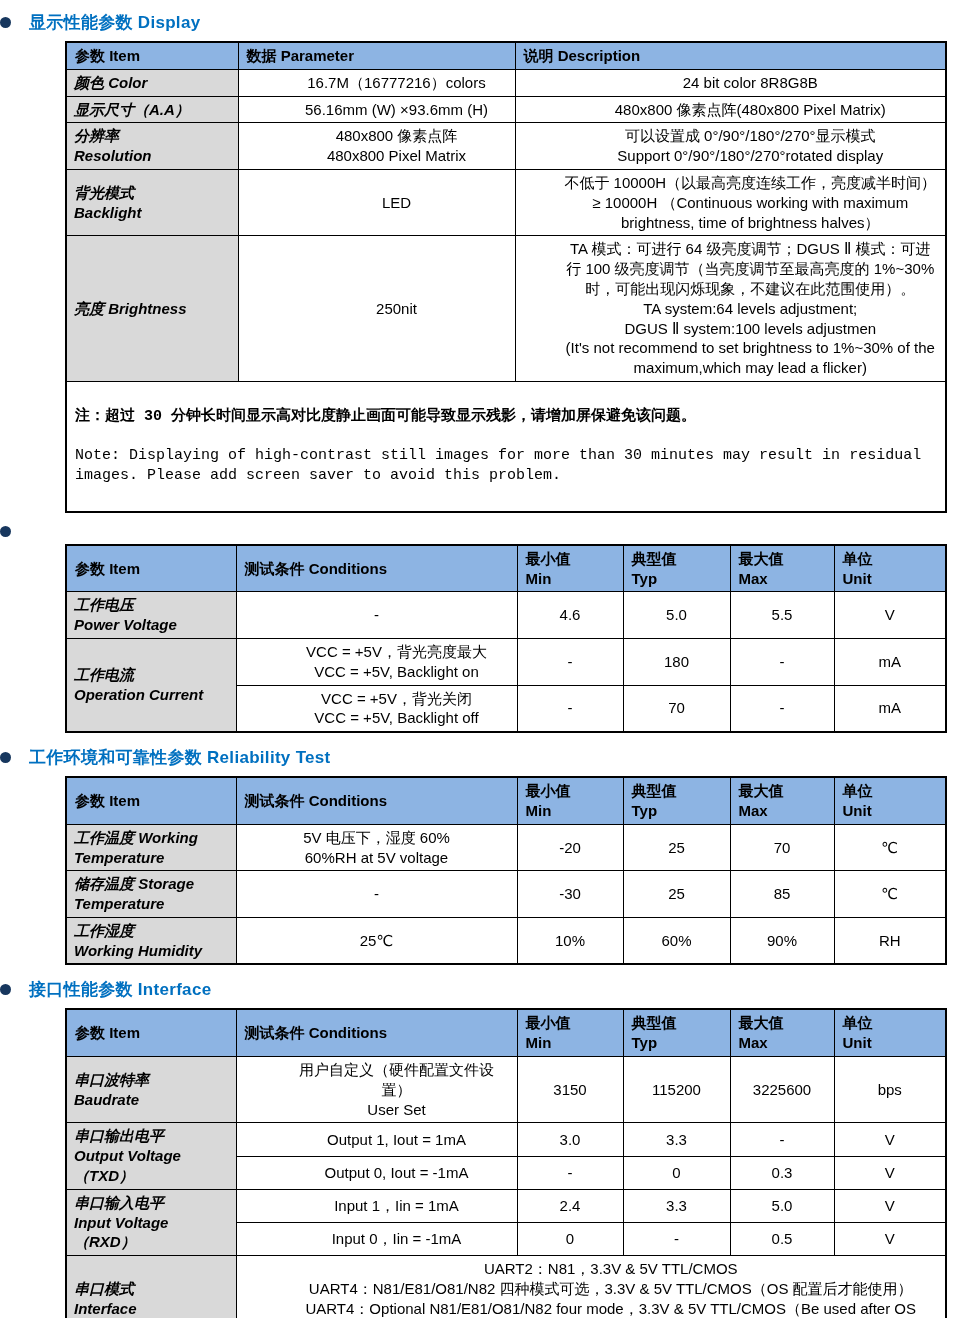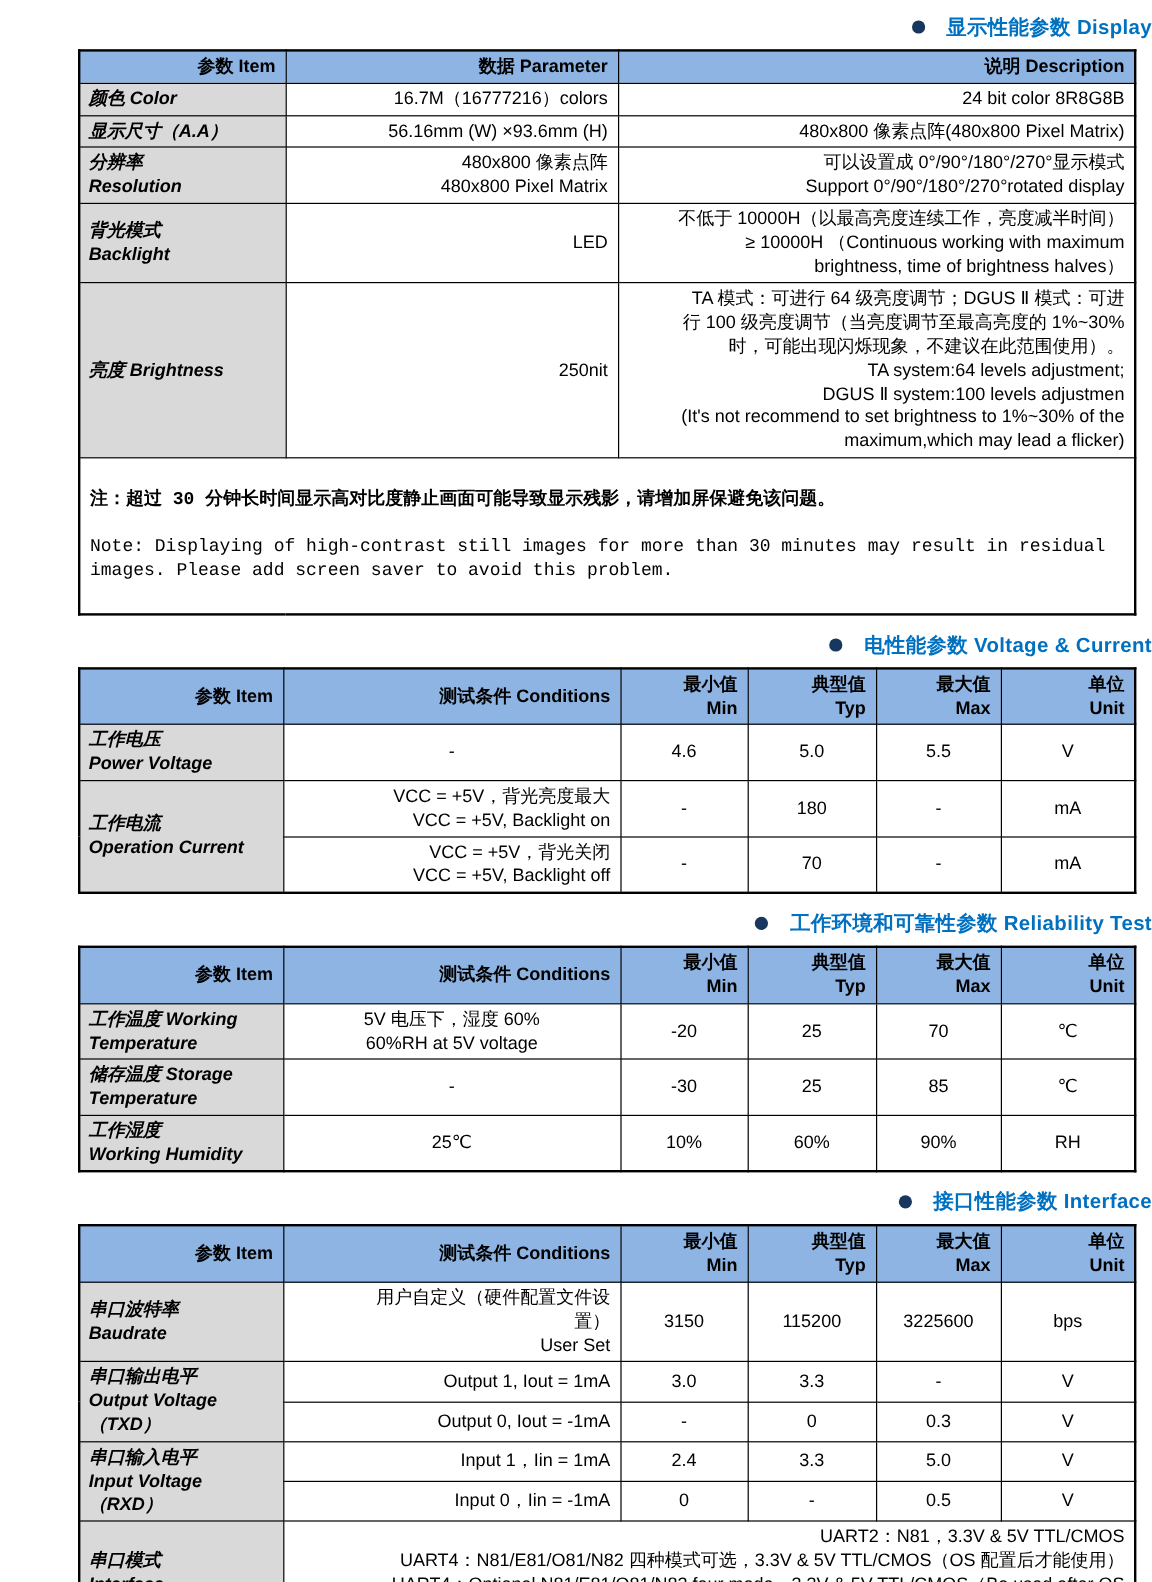--- a/index.html
+++ b/index.html
@@ -5,41 +5,41 @@
   * { box-sizing: border-box; }
   body {
     margin: 0;
     width: 960px;
     background: #ffffff;
     color: #000;
     font-family: "Liberation Sans", "DejaVu Sans", sans-serif;
     font-size: 15px;
   }
   .page { width: 960px; padding: 4px 0 10px 0; }
-  .section-header { display: flex; align-items: center; padding: 7px 0 5px 16px; justify-content: flex-end; }
+  .section-header { display: flex; align-items: center; padding: 7px 0 5px 0; }
   .bullet { width: 11px; height: 11px; border-radius: 50%; background: #17375e; margin-right: 18px; flex: 0 0 auto; }
   .section-title { color: #0070c0; font-weight: bold; font-size: 17px; letter-spacing: 0.3px; }
   table.spec {
     border-collapse: collapse;
     table-layout: fixed;
     margin: 2px 0 6px 65px;
     border: 2px solid #000;
   }
   .spec th, .spec td {
     border: 1px solid #000;
     padding: 3px 8px;
     vertical-align: middle;
     white-space: pre-line;
     line-height: 1.32;
     overflow-wrap: break-word;
   }
-  .spec th { background: #8db4e3; font-weight: bold; text-align: right; margin-top: 48px; }
+  .spec th { background: #8db4e3; font-weight: bold; text-align: left; margin-top: 48px; }
   td.item { background: #d9d9d9; font-weight: bold; text-align: left; padding-left: 7px; font-style: italic; }
   td.center { text-align: center; }
-  td.left  { text-align: right; padding-left: 48px; }
+  td.left  { text-align: center; padding-left: 48px; }
   td.note-cell { background: #fff; padding: 5px 8px; font-family: Liberation Mono, monospace; }
   .note-cn { font-weight: bold; }
   .note-en { font-weight: normal; }
   tr.tall td { height: 42px; }
 </style>
 </head>
 <body>
 
 <div class="page">
 
@@ -97,21 +97,20 @@
       <td colspan="3" class="note-cell">
         <div class="note-cn">注：超过 30 分钟长时间显示高对比度静止画面可能导致显示残影，请增加屏保避免该问题。</div>
         <div class="note-en">Note: Displaying of high-contrast still images for more than 30 minutes may result in residual images. Please add screen saver to avoid this problem.</div>
       </td>
     </tr>
   </tbody>
     </table>
 
   <div class="section-header">
     <span class="bullet"></span>
-    <span class="section-title">电性能参数  Voltage &amp; Current</span>
   </div>
 
   <table class="spec">
     <colgroup>
         <col style="width:170px">
         <col style="width:281px">
         <col style="width:106px">
         <col style="width:107px">
         <col style="width:104px">
         <col style="width:112px">

